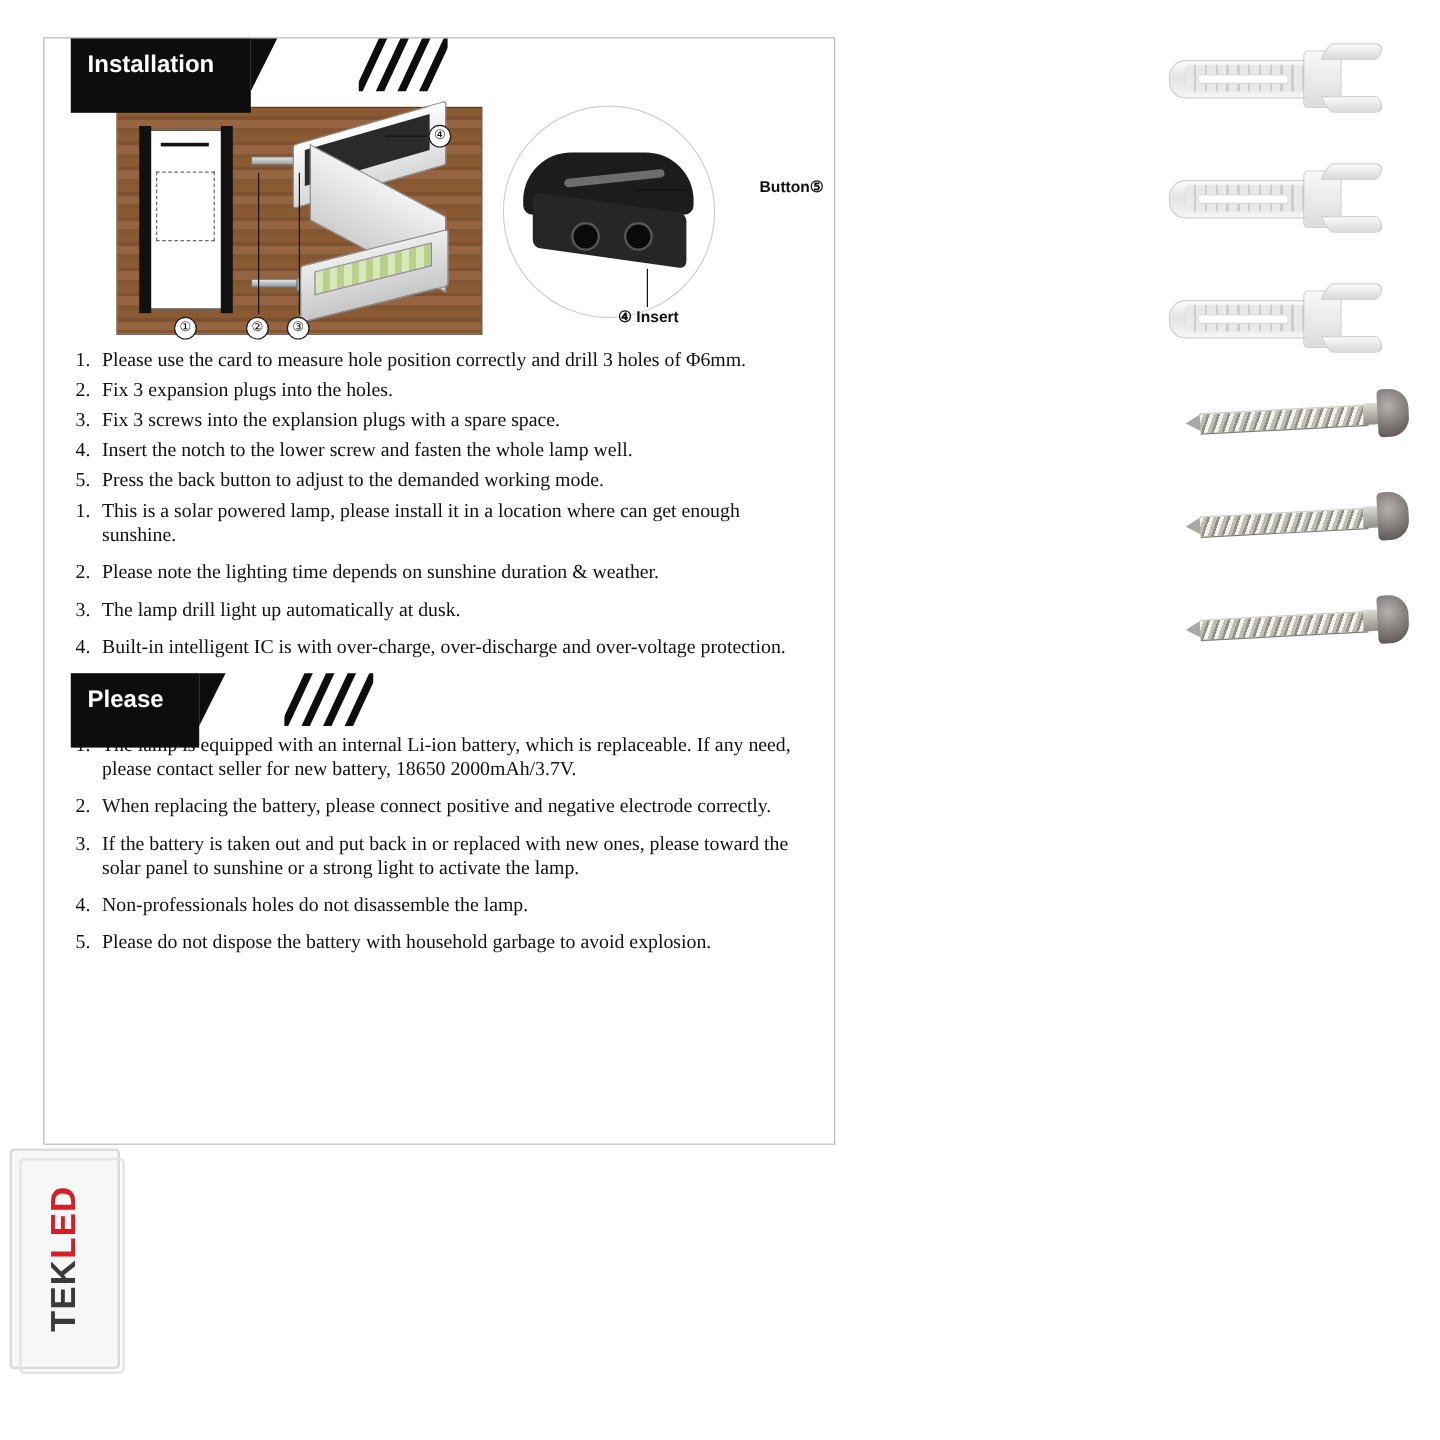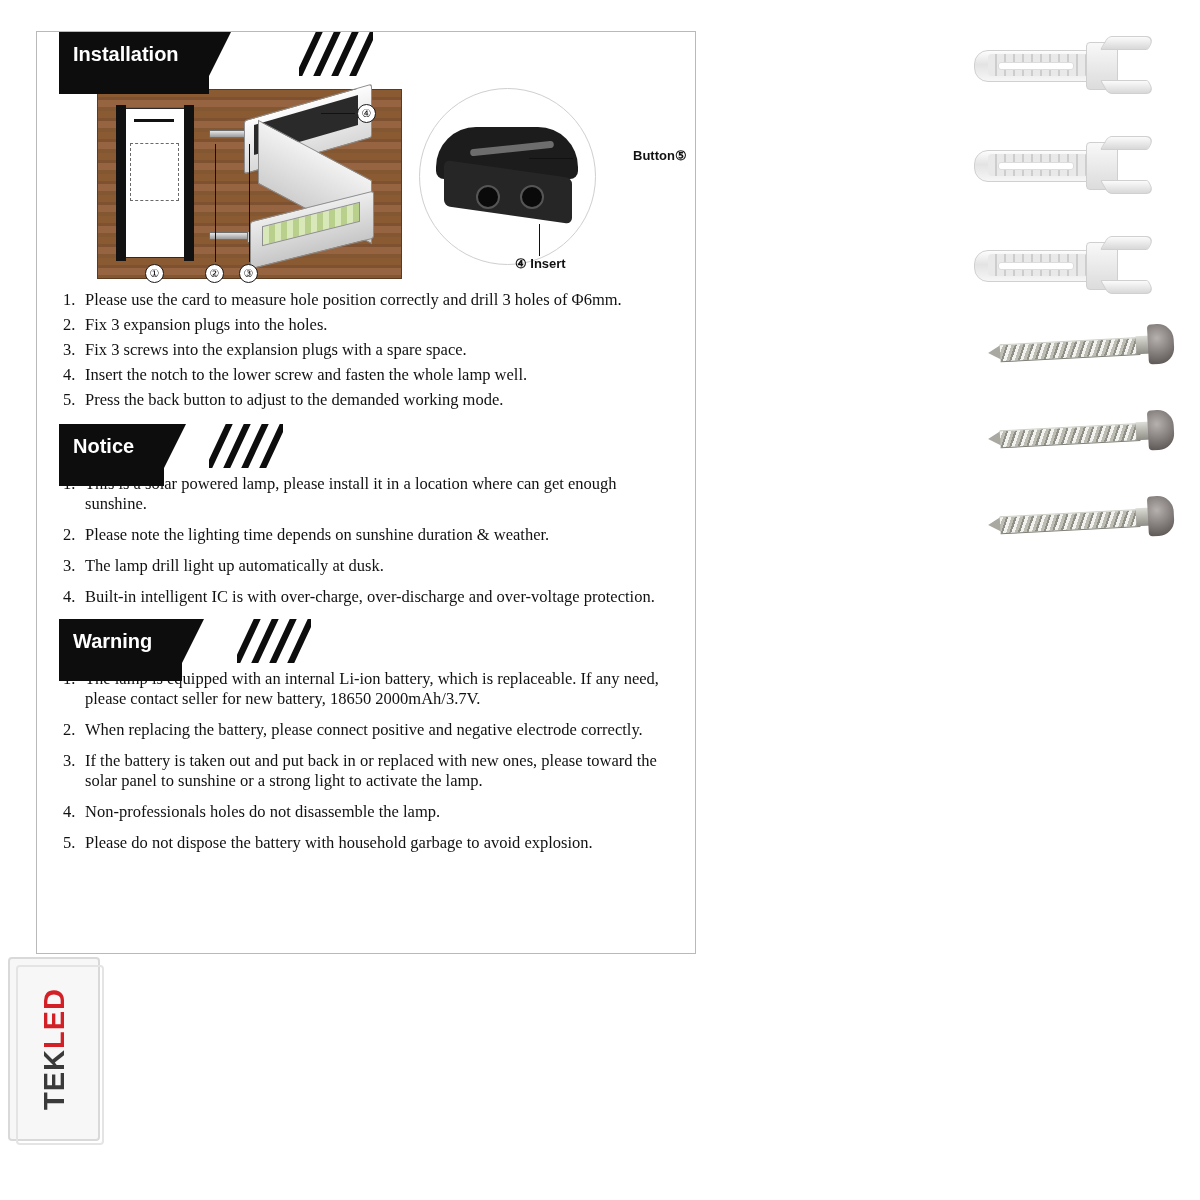--- a/index.html
+++ b/index.html
@@ -484,39 +484,30 @@
   </div>
 
   <ol class="steps">
     <li>Please use the card to measure hole position correctly and drill 3 holes of Φ6mm.</li>
     <li>Fix 3 expansion plugs into the holes.</li>
     <li>Fix 3 screws into the explansion plugs with a spare space.</li>
     <li>Insert the notch to the lower screw and fasten the whole lamp well.</li>
     <li>Press the back button to adjust to the demanded working mode.</li>
   </ol>
 
-  <div class="section-header" style="margin-top:14px;">
-    <span class="tab">Notice</span>
-    <span class="stripes" style="left:150px;">
-      <i style="left:6px;"></i>
-        <i style="left:24px;"></i>
-        <i style="left:42px;"></i>
-        <i style="left:60px;"></i>
-    </span>
-  </div>
 
   <ol class="steps loose">
     <li>This is a solar powered lamp, please install it in a location where can get enough sunshine.</li>
     <li>Please note the lighting time depends on sunshine duration &amp; weather.</li>
     <li>The lamp drill light up automatically at dusk.</li>
     <li>Built-in intelligent IC is with over-charge, over-discharge and over-voltage protection.</li>
   </ol>
 
   <div class="section-header" style="margin-top:12px;">
-    <span class="tab">Warning</span>
+    <span class="tab">Please</span>
     <span class="stripes" style="left:178px;">
       <i style="left:6px;"></i>
         <i style="left:24px;"></i>
         <i style="left:42px;"></i>
         <i style="left:60px;"></i>
     </span>
   </div>
 
   <ol class="steps loose">
     <li>The lamp is equipped with an internal Li-ion battery, which is replaceable. If any need, please contact seller for new battery, 18650 2000mAh/3.7V.</li>

